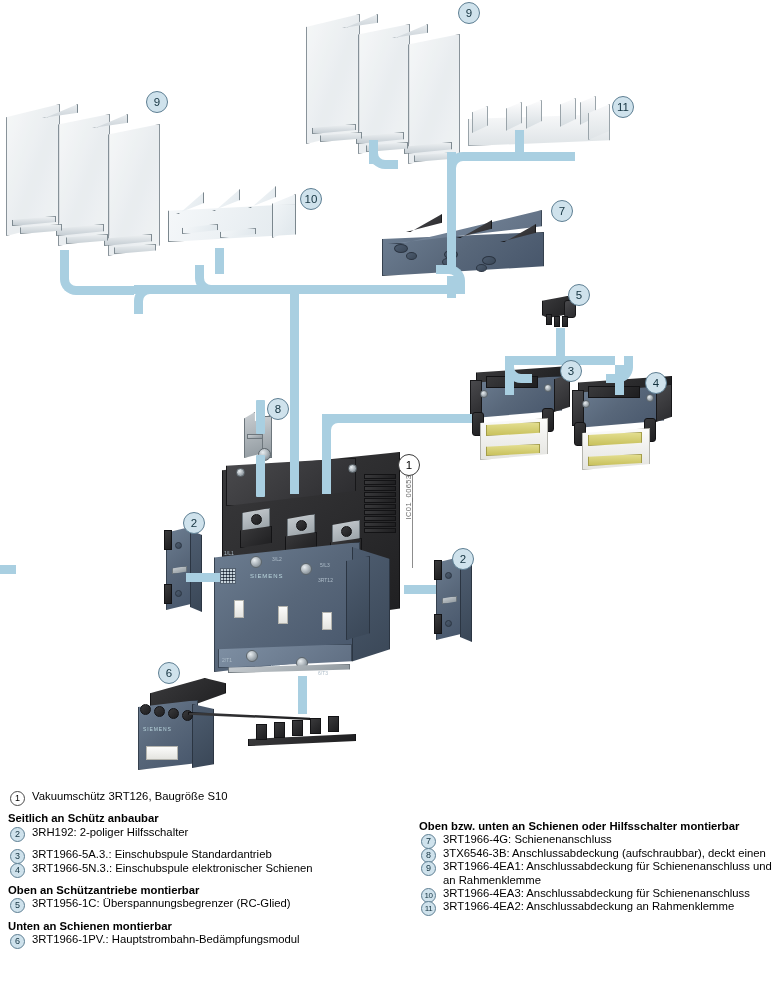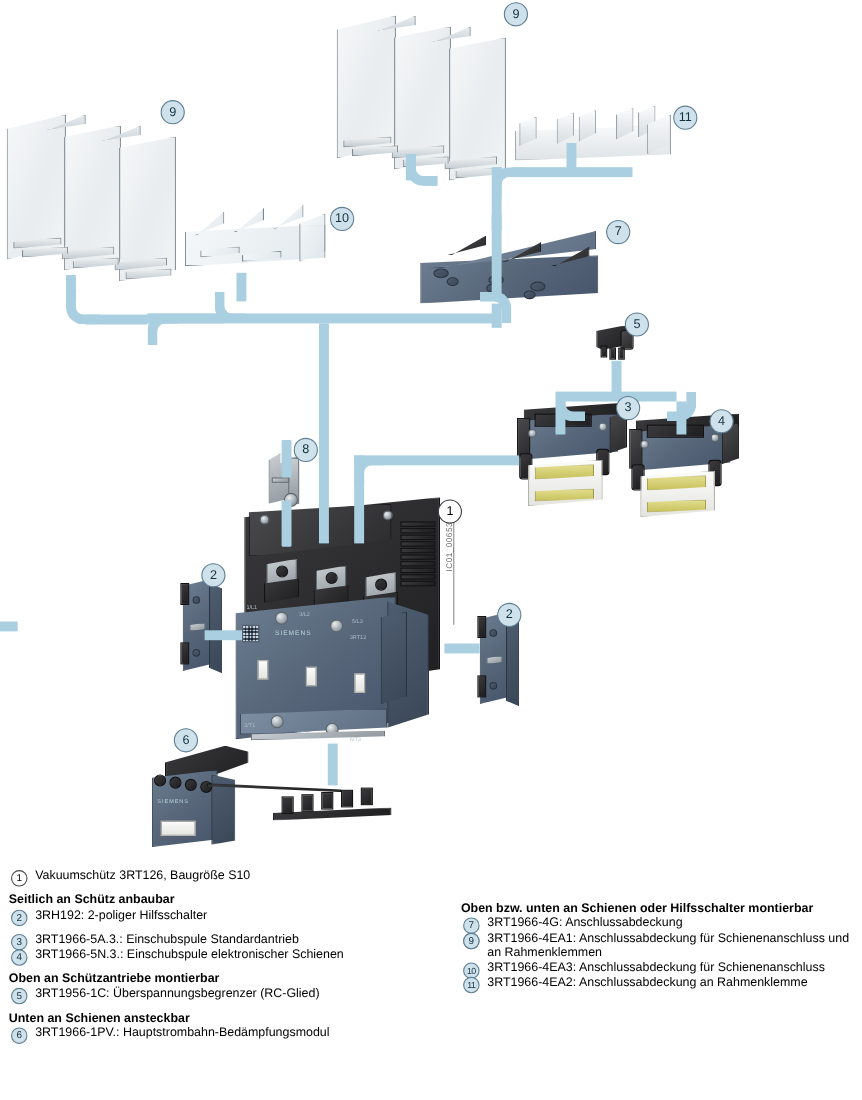--- a/index.html
+++ b/index.html
@@ -445,25 +445,25 @@
       <div class="sp"></div>
       <div class="lg-head">Seitlich an Schütz anbaubar</div>
       <div class="lg-item"><span class="lg-bub">2</span><span>3RH192: 2-poliger Hilfsschalter</span></div>
       <div class="sp"></div>
       <div class="lg-item"><span class="lg-bub">3</span><span>3RT1966-5A.3.: Einschubspule Standardantrieb</span></div>
       <div class="lg-item"><span class="lg-bub">4</span><span>3RT1966-5N.3.: Einschubspule elektronischer Schienen</span></div>
       <div class="sp"></div>
       <div class="lg-head">Oben an Schützantriebe montierbar</div>
       <div class="lg-item"><span class="lg-bub">5</span><span>3RT1956-1C: Überspannungsbegrenzer (RC-Glied)</span></div>
       <div class="sp"></div>
-      <div class="lg-head">Unten an Schienen ansteckbar</div>
+      <div class="lg-head">Unten an Schienen montierbar</div>
       <div class="lg-item"><span class="lg-bub">6</span><span>3RT1966-1PV.: Hauptstrombahn-Bedämpfungsmodul</span></div>
     </div>
   <div class="lg-col" id="lg-right" style="left:419px;top:30px;width:360px;">
       <div class="lg-head">Oben bzw. unten an Schienen oder Hilfsschalter montierbar</div>
-      <div class="lg-item"><span class="lg-bub">7</span><span>3RT1966-4G: Anschlussabdeckung</span></div>
-      <div class="lg-item"><span class="lg-bub">8</span></div>
+      <div class="lg-item"><span class="lg-bub">7</span><span>3RT1966-4G: Schienenanschluss</span></div>
+      <div class="lg-item"><span class="lg-bub">8</span><span>3TX6546-3B: Anschlussabdeckung (aufschraubbar), deckt einen</span></div>
       <div class="lg-item"><span class="lg-bub">9</span><span>3RT1966-4EA1: Anschlussabdeckung für Schienenanschluss und</span></div>
-      <div class="lg-item">an Rahmenklemmen</div>
+      <div class="lg-item">an Rahmenklemme</div>
       <div class="lg-item"><span class="lg-bub two">10</span><span>3RT1966-4EA3: Anschlussabdeckung für Schienenanschluss</span></div>
       <div class="lg-item"><span class="lg-bub two">11</span><span>3RT1966-4EA2: Anschlussabdeckung an Rahmenklemme</span></div>
     </div>
 </div>
 
 </body></html>

